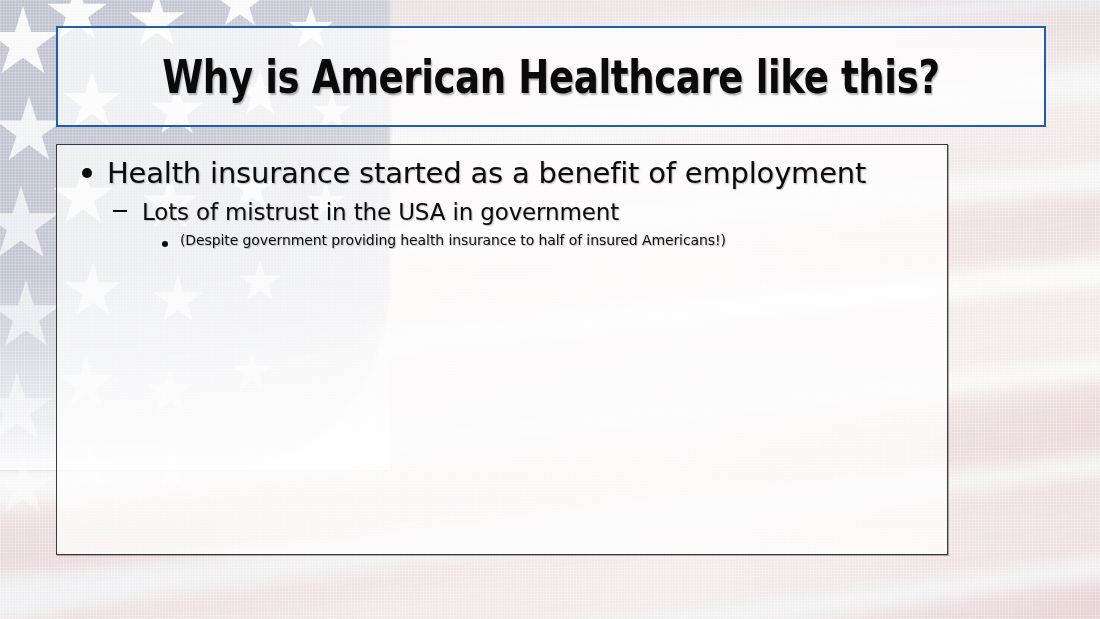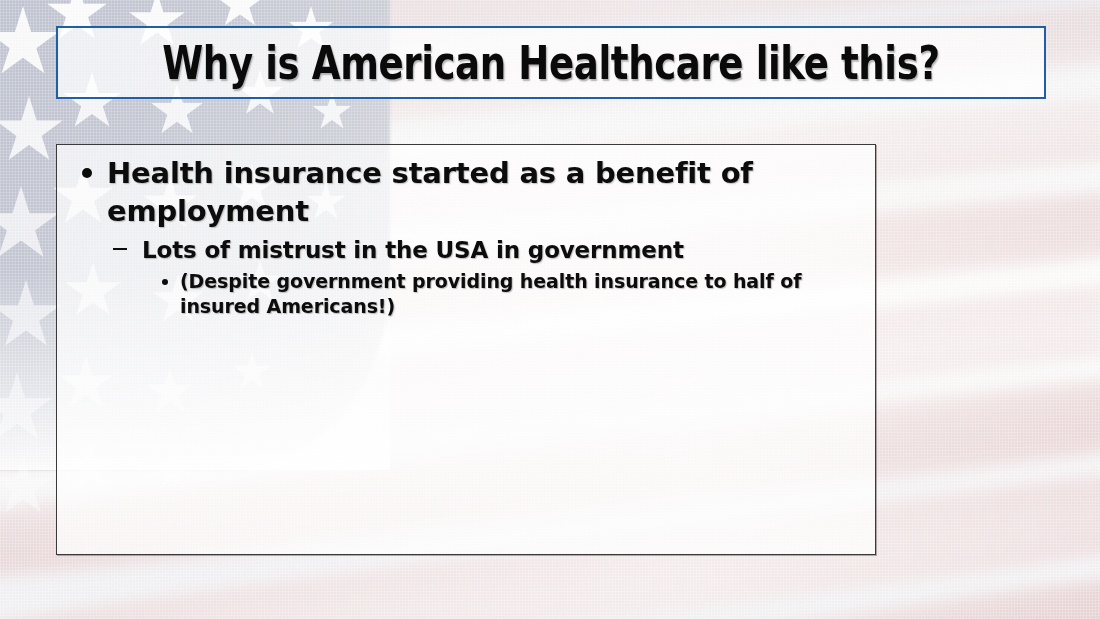--- a/index.html
+++ b/index.html
@@ -94,21 +94,21 @@
     opacity: .5;
     pointer-events: none;
   }
 
   
   #title-box {
     position: absolute;
     left: 56px;
     top: 26px;
     width: 990px;
-    height: 73px;
+    height: 101px;
     box-sizing: border-box;
     border: 2px solid #1f5fa9;
     background: rgba(255,255,255,.72);
     display: flex;
     align-items: center;
     justify-content: center;
   }
   #title-text {
     font-family: "DejaVu Sans", sans-serif;
     font-weight: 700;
@@ -120,28 +120,27 @@
     transform-origin: center center;
     white-space: nowrap;
     text-shadow: 1.5px 1.5px 1.6px rgba(120,120,120,.55);
   }
 
   
   #body-box {
     position: absolute;
     left: 56px;
     top: 144px;
-    width: 820px;
+    width: 892px;
     height: 411px;
     box-sizing: border-box;
     border: 1px solid #3a3a3a;
     background: rgba(255,255,255,.70);
     box-shadow: 1px 1px 0 rgba(90,80,85,.45);
     padding: 10px 28px 0 12px;
-    font-weight: bold;
   }
 
   ul.lvl { list-style: none; margin: 0; padding: 0; }
 
   li.b1 {
     position: relative;
     padding-left: 38px;
     margin: 0 0 2px 0;
     font-family: "DejaVu Sans", sans-serif;
     font-size: 29px;
@@ -178,21 +177,21 @@
     width: 14px;
     height: 2px;
     background: #0c0c0c;
   }
 
   li.b3 {
     position: relative;
     padding-left: 25px;
     margin: 0;
     font-family: "DejaVu Sans", sans-serif;
-    font-size: 19px;
+    font-size: 14px;
     line-height: 1.35;
     color: #0c0c0c;
     letter-spacing: -0.1px;
     text-shadow: 1px 1px 1px rgba(130,130,130,.5);
   }
   li.b3 > .mk {
     position: absolute;
     left: 7px;
     top: 10px;
     width: 6px;

